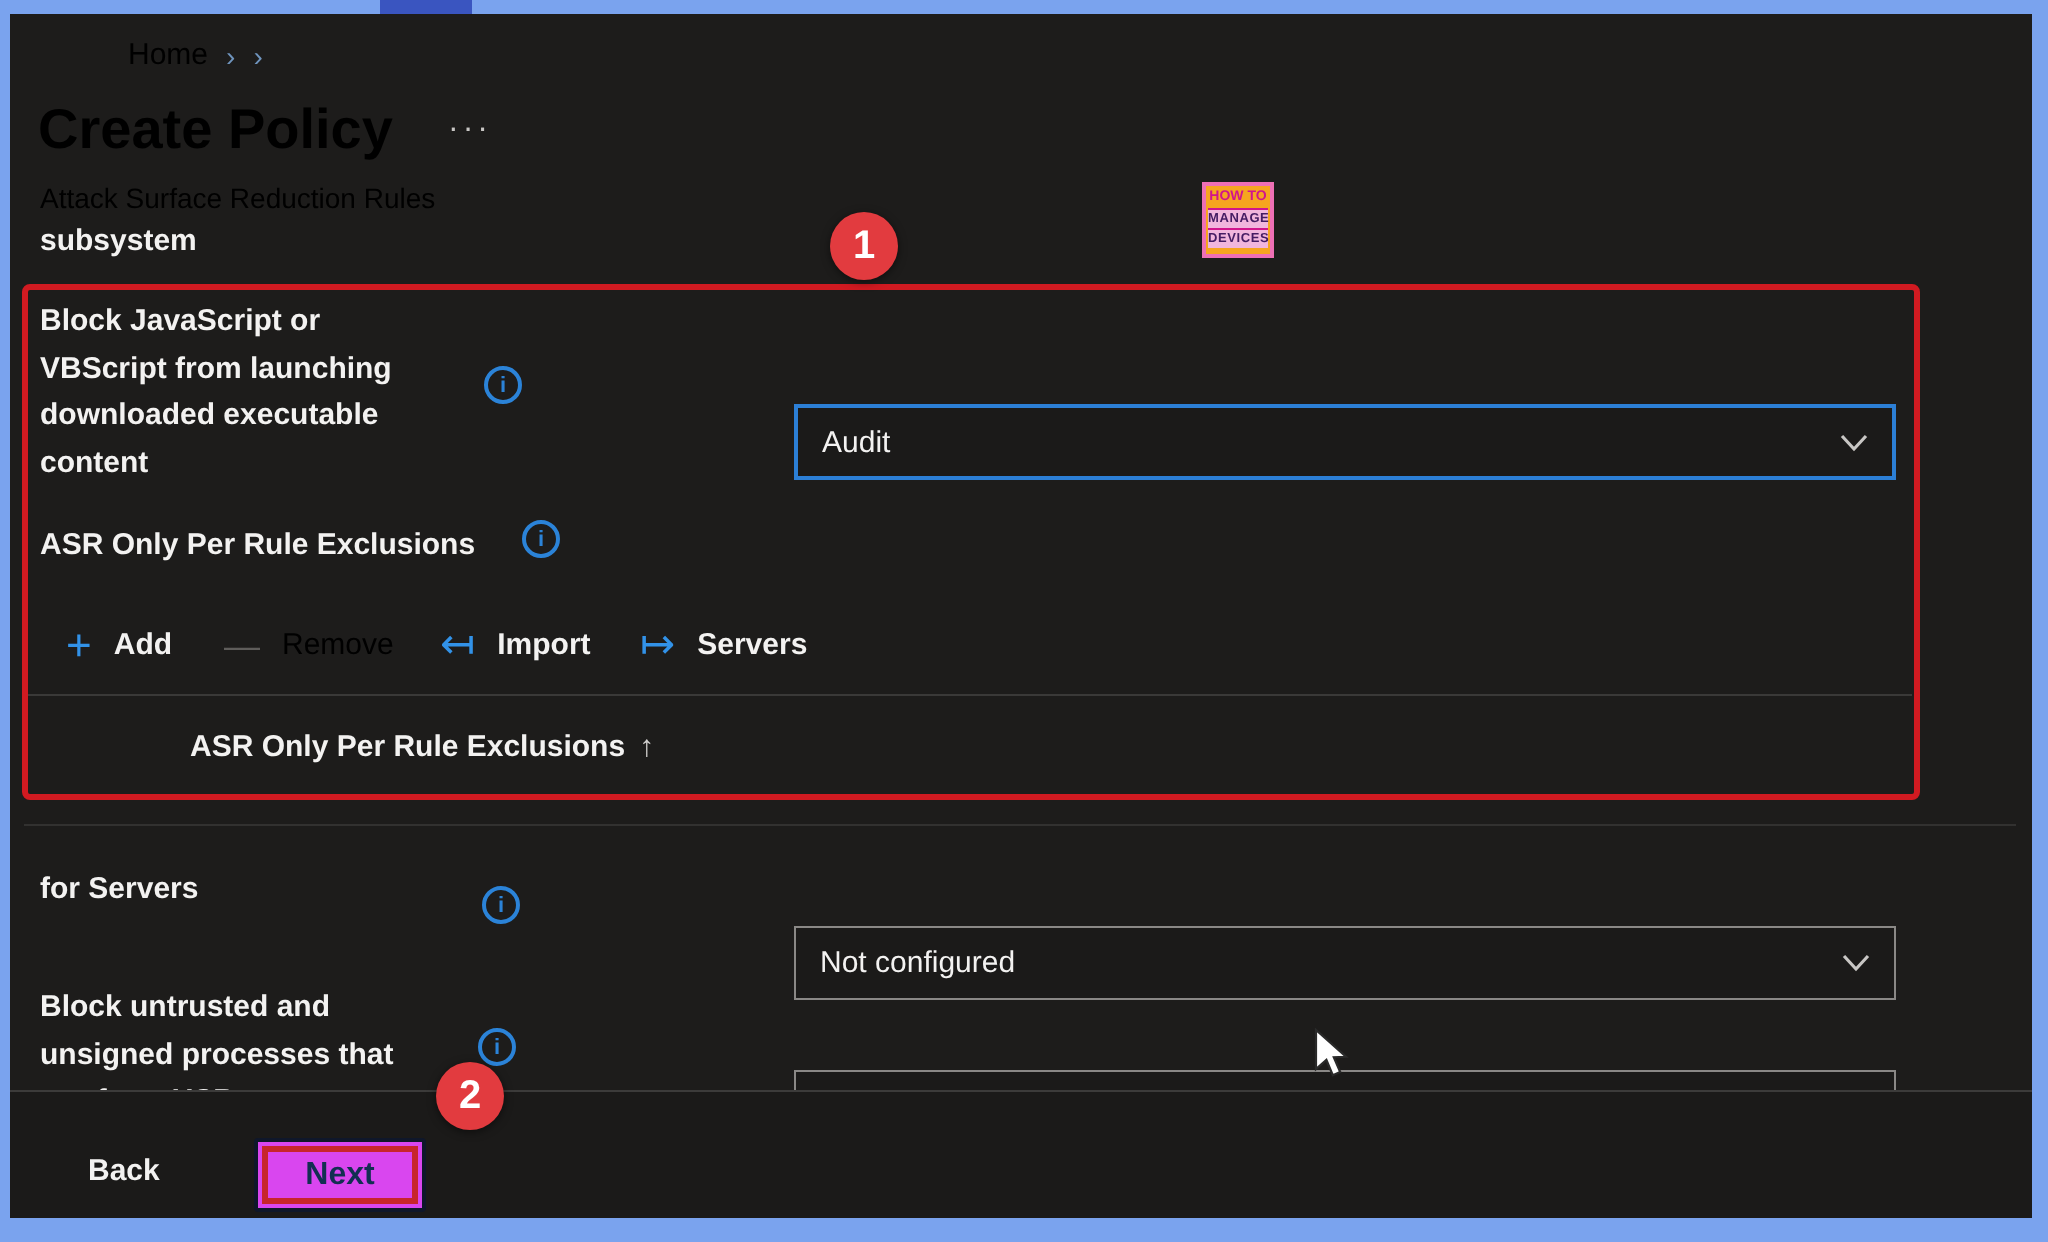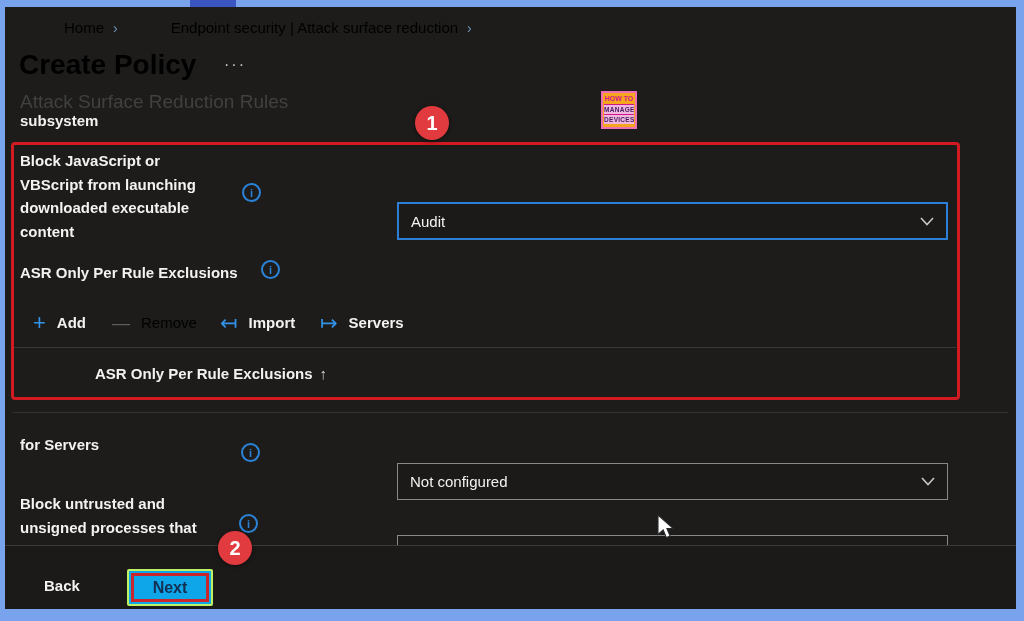--- a/index.html
+++ b/index.html
@@ -12,21 +12,21 @@
   .abs { position:absolute; }
 
   
   .breadcrumb { left:20px; top:19px; font-size:15px; display:flex; align-items:center; gap:9px; z-index:2; }
   .crumb-link { color:#000000; cursor:pointer;margin-left:44px; }
   .crumb-sep { color:#6f94bd; font-size:14px; }
 
   
   .page-title { left:19px; top:49px; font-size:28px; font-weight:700; color:#000000; z-index:2; }
   .title-ellipsis { left:224px; top:56px; font-size:16px; color:#c8c6c4; letter-spacing:2px; z-index:2; cursor:pointer; }
-  .page-subtitle { left:20px; top:91px; font-size:19px; color:#404040; z-index:2; }
+  .page-subtitle { left:20px; top:91px; font-size:14px; color:#000000; z-index:2; }
   .clipped-word { left:20px; top:112px; font-size:15px; font-weight:700; color:#f3f2f1; z-index:2; }
 
   
   .anno-box { left:11px; top:142px; width:949px; height:258px; border:3px solid #d11a21; border-radius:4px; z-index:3; pointer-events:none; }
   .anno-circle { width:34px; height:34px; border-radius:50%; background:#e23b3f; color:#fff; font-size:20px; font-weight:700;
                  display:flex; align-items:center; justify-content:center; z-index:7; box-shadow:0 1px 4px rgba(0,0,0,.5); }
   .anno-1 { left:415px; top:106px; }
   .anno-2 { left:218px; top:531px; }
 
   
@@ -64,21 +64,21 @@
 
   .box-divider { left:14px; top:347px; width:942px; height:1px; background:#3a3938; z-index:2; }
   .table-header { left:95px; top:365px; font-size:15px; font-weight:700; color:#f3f2f1; z-index:2; cursor:pointer; display:flex; gap:7px; }
   .sort-arrow { font-weight:400; color:#d0cecd; }
 
   .row-divider { left:12px; top:412px; width:996px; height:1px; background:#323130; z-index:2; }
 
   
   .footer { left:5px; top:545px; width:1011px; height:64px; background:#1b1a19; border-top:1px solid #3c3b3a; z-index:5; }
   .back-btn { left:44px; top:577px; font-size:15px; font-weight:600; color:#f3f2f1; z-index:6; cursor:pointer; }
-  .next-btn { left:127px; top:569px; width:86px; height:37px; background:#0ea5e9; border:2px solid #bef264; border-radius:2px;
+  .next-btn { left:127px; top:569px; width:86px; height:37px; background:#d946ef; border:2px solid #0f172a; border-radius:2px;
               display:flex; align-items:center; justify-content:center; z-index:6; cursor:pointer; position:absolute; }
   .next-btn .red-ring { position:absolute; inset:2px; border:3px solid #c8252c; pointer-events:none; }
   .next-label { font-size:16px; font-weight:700; color:#132f52; }
 
   
   .badge { left:601px; top:91px; width:36px; height:38px; background:#f6a51f; border:2px solid #ee6fb4;
            z-index:2; display:flex; flex-direction:column; align-items:stretch; padding:1px; }
   .badge-top { color:#d1158c; font-size:7px; font-weight:800; text-align:center; line-height:10px; }
   .badge-row { background:#f1b6dd; color:#451d63; font-size:6.5px; font-weight:800; text-align:center;
                line-height:9px; border-top:1px solid #d1158c; letter-spacing:0.3px; }
@@ -87,21 +87,20 @@
 </style>
 </head>
 <body>
 
 <div class="frame-top-notch"></div>
 <div class="content"></div>
 
 <nav class="abs breadcrumb">
   <span class="crumb-link">Home</span>
   <span class="crumb-sep">›</span>
-  <span class="crumb-link">Endpoint security | Attack surface reduction</span>
   <span class="crumb-sep">›</span>
 </nav>
 
 <h1 class="abs page-title">Create Policy</h1>
 <span class="abs title-ellipsis">···</span>
 <div class="abs page-subtitle">Attack Surface Reduction Rules</div>
 <div class="abs clipped-word">subsystem</div>
 
 <div class="abs badge">
   <div class="badge-top">HOW TO</div>

